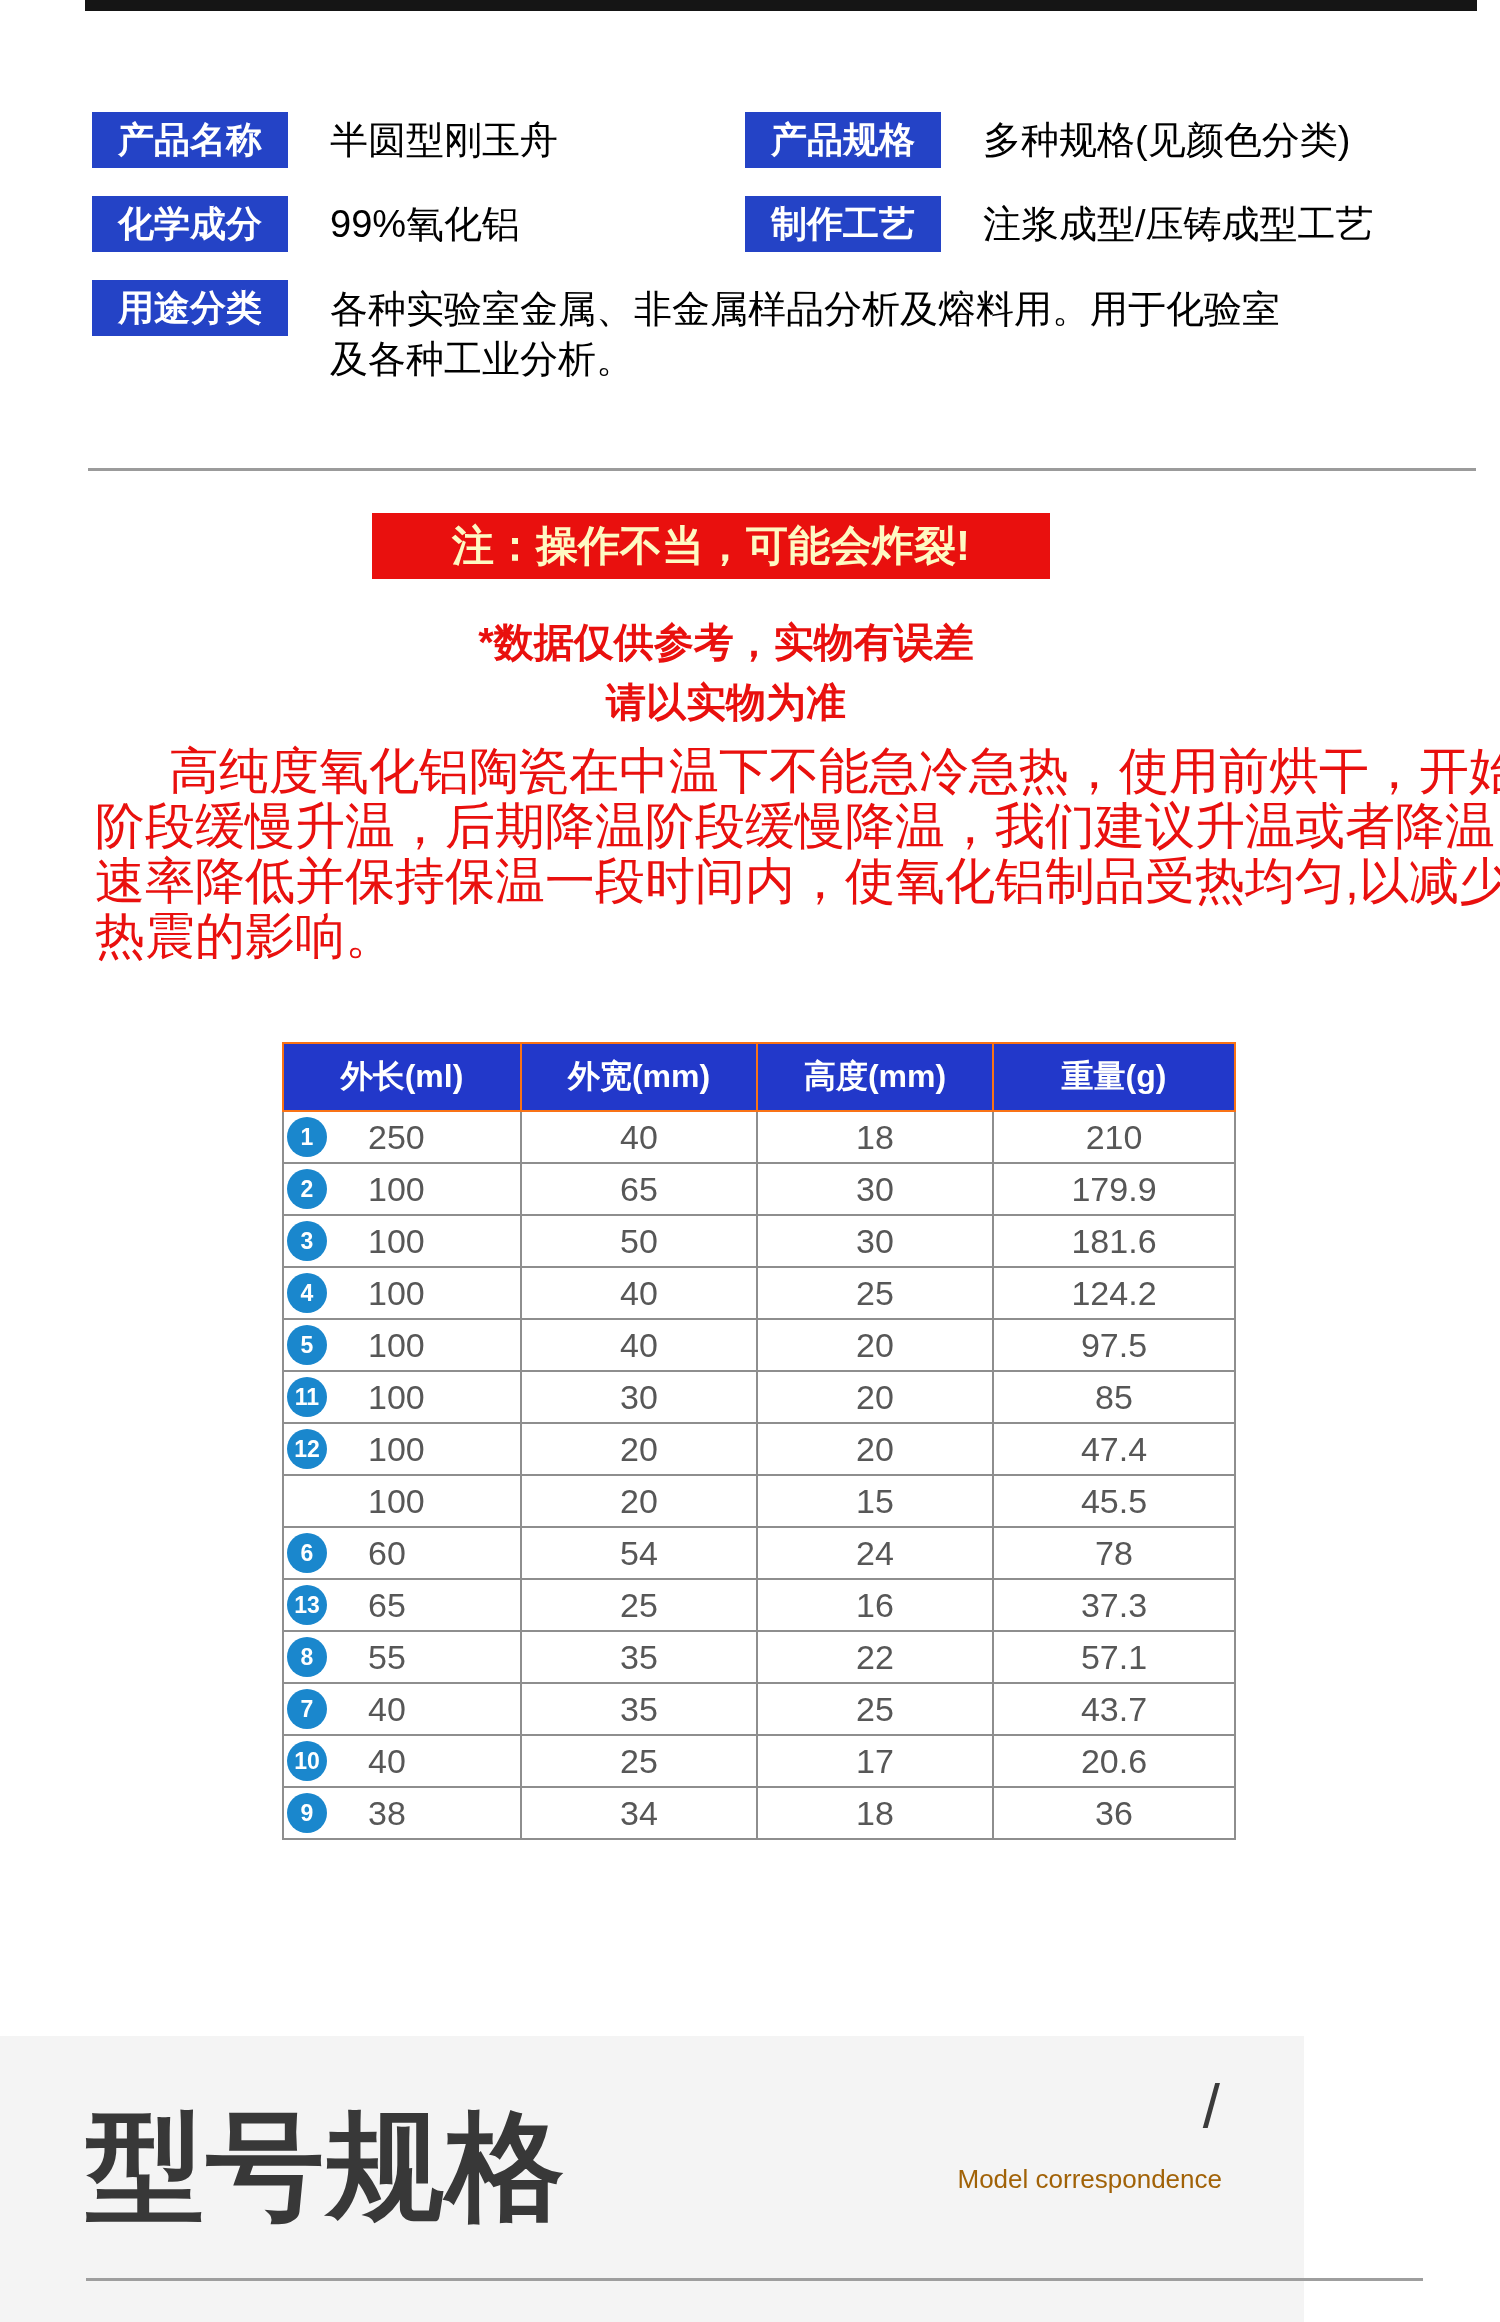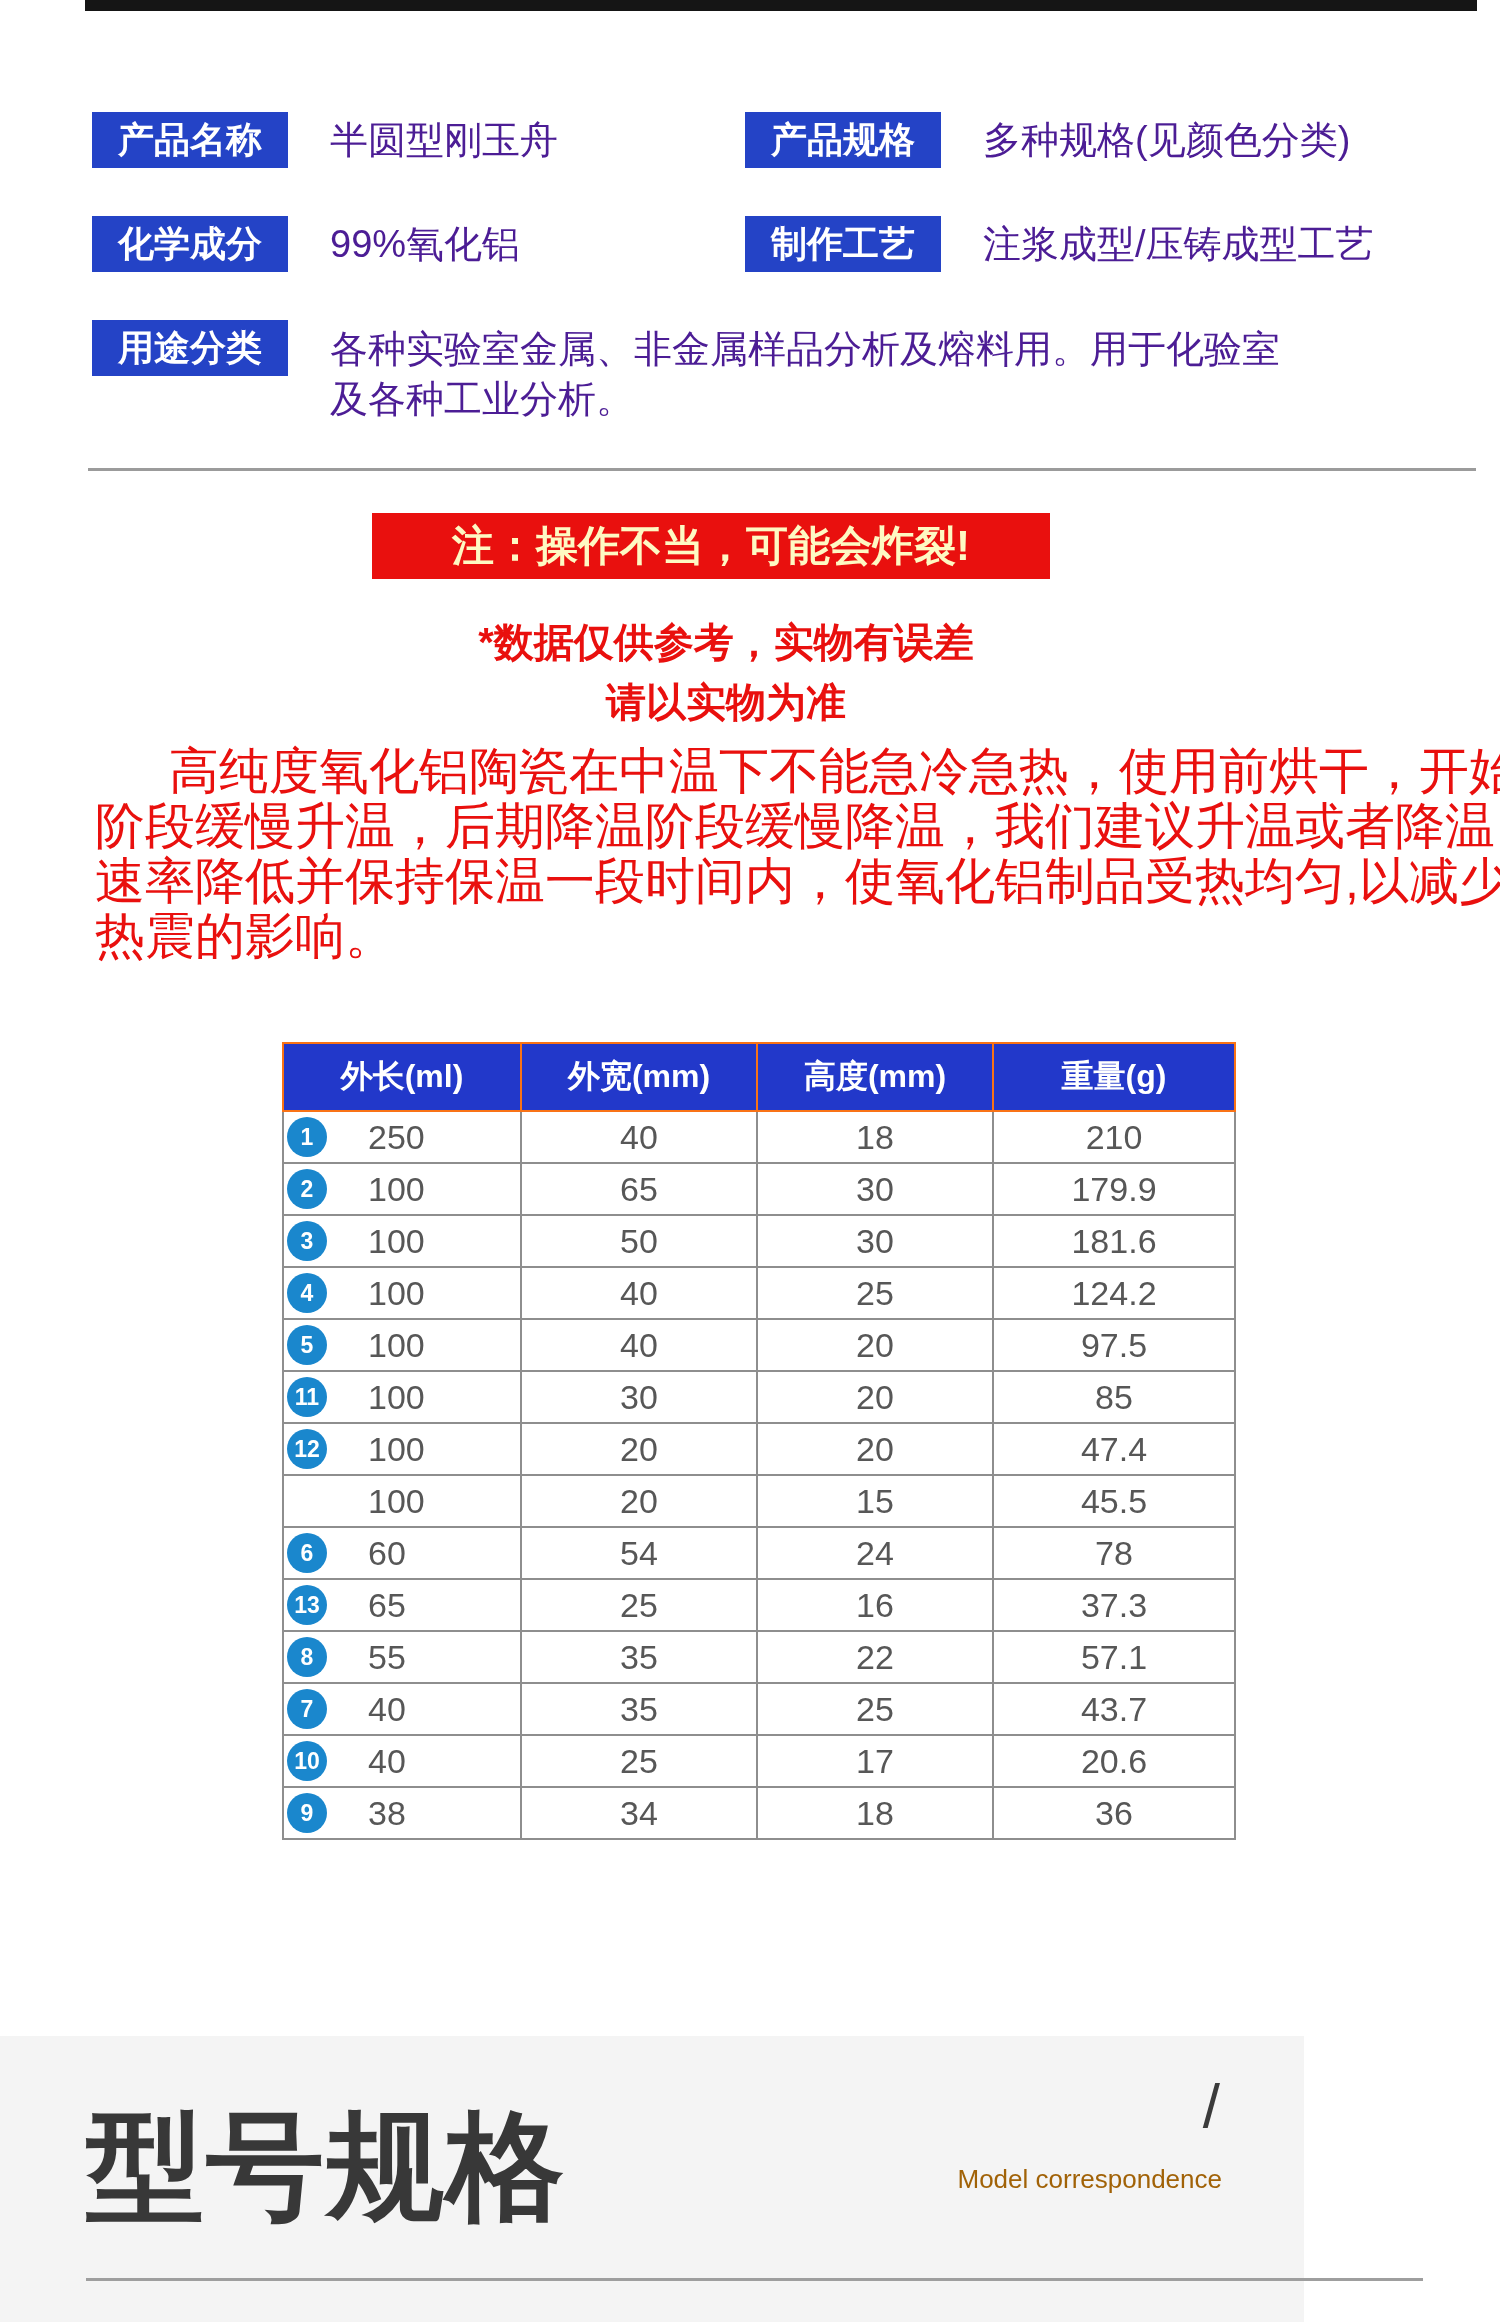--- a/index.html
+++ b/index.html
@@ -9,29 +9,29 @@
     font-family:"Liberation Sans","DejaVu Sans",sans-serif;
     overflow:hidden;
   }
 
   
   .topbar { position:absolute; left:85px; top:0; width:1392px; height:11px; background:#151515; }
 
   
   .specs {
     position:absolute; left:92px; top:112px; width:1360px;
-    display:grid; grid-template-columns:653px 1fr; row-gap:48px;
+    display:grid; grid-template-columns:653px 1fr; row-gap:28px;
   }
   .spec { display:flex; gap:42px; align-items:flex-start; }
   .spec-full { grid-column:1 / -1; }
   .badge {
     flex:0 0 196px; height:56px; background:#2443c6; color:#ffffff;
     font-size:36px; font-weight:700; text-align:center; line-height:56px;
   }
-  .spec-value { font-size:38px; color:#4c1d95; line-height:56px; white-space:pre; }
+  .spec-value { font-size:38px; color:#000000; line-height:56px; white-space:pre; }
   .spec-full .spec-value { line-height:50px; padding-top:4px; }
 
   .divider { position:absolute; left:88px; top:468px; width:1388px; height:3px; background:#9b9b9b; }
 
   
   .banner {
     position:absolute; left:372px; top:513px; width:678px; height:66px;
     background:#e9100e; color:#fef9c3; font-size:42px; font-weight:700;
     text-align:center; line-height:66px; white-space:nowrap;
   }

